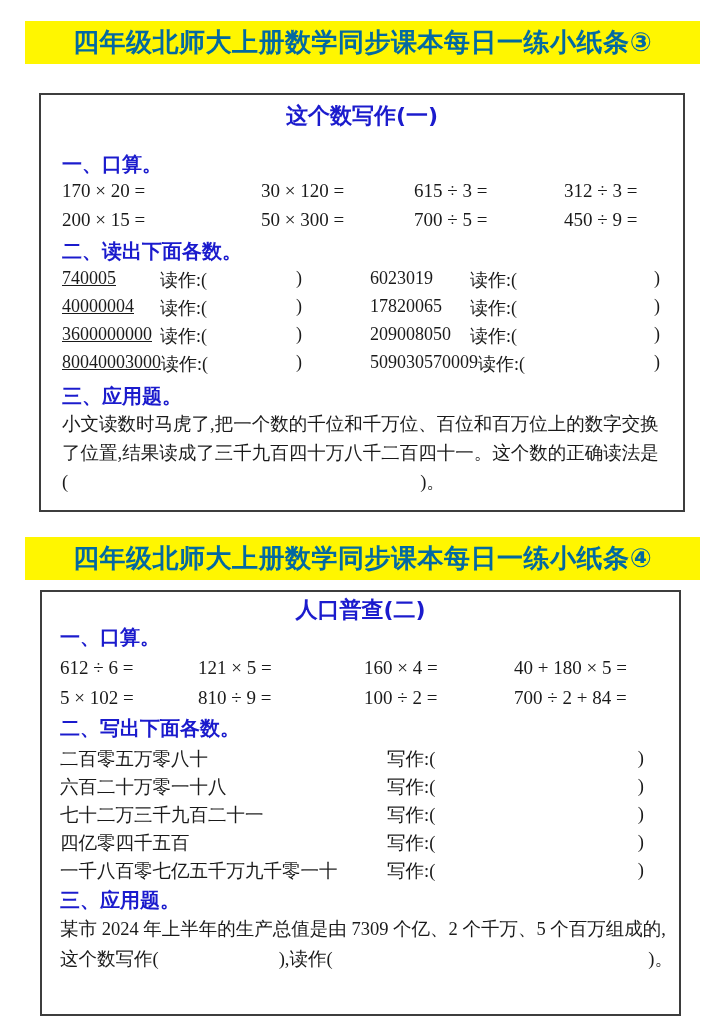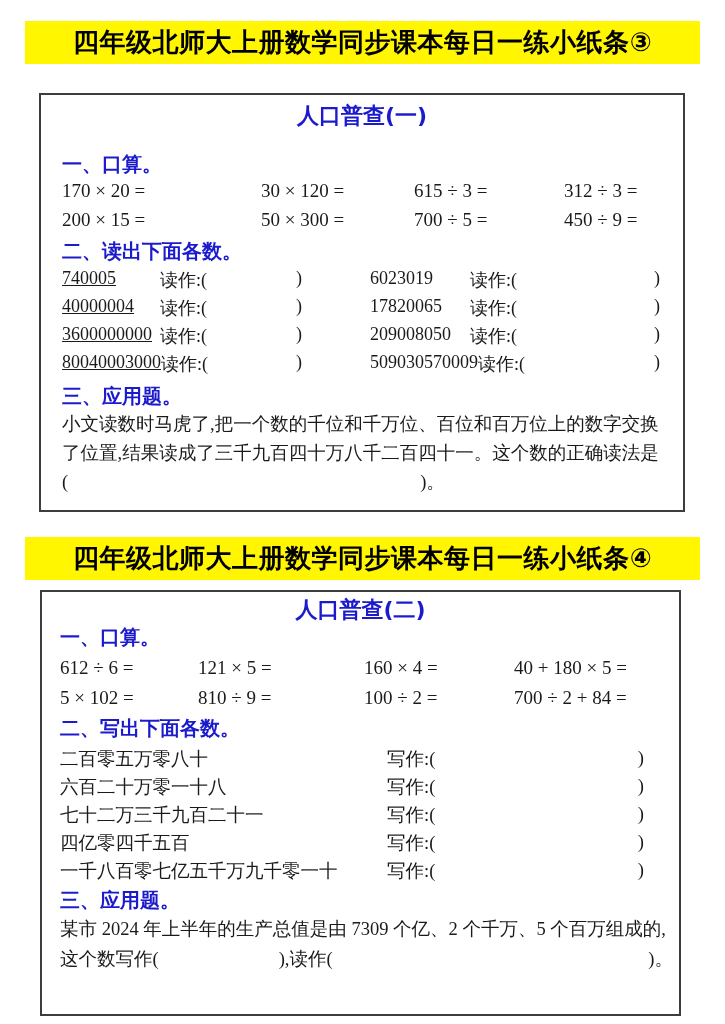--- a/index.html
+++ b/index.html
@@ -2,21 +2,21 @@
 <html><head>
 <meta charset="utf-8">
 <style>
   * { margin:0; padding:0; box-sizing:border-box; }
   html,body { width:725px; height:1024px; }
   body { background:#ffffff; font-family:"Liberation Serif", serif; color:#1a1a1a; }
   .page { position:relative; width:725px; height:1024px; background:#ffffff; overflow:hidden; }
 
   .banner {
     position:absolute; left:25px; width:675px; height:43px;
-    background:#fff600; color:#000000;
+    background:#fff600; color:#0369a1;
     font-family:"DejaVu Sans", sans-serif; font-weight:900; font-size:26px;
     display:flex; align-items:center; justify-content:center;
     white-space:nowrap; letter-spacing:0.5px;
   }
   #banner-top { top:21px; }
   #banner-bottom { top:537px; }
 
   .sheet { position:absolute; background:#ffffff; border:2px solid #3d3d3d; overflow:hidden; }
   #sheet1 { left:39px; top:93px;  width:646px; height:419px; }
   #sheet2 { left:40px; top:590px; width:641px; height:426px; }
@@ -76,21 +76,21 @@
 </head>
 <body>
 
 <div class="page">
 
   <div class="banner" id="banner-top">
     <span>四年级北师大上册数学同步课本每日一练小纸条③</span>
   </div>
 
   <div class="sheet s1" id="sheet1">
-    <div class="sheet-title">人口普查(一)</div>
+    <div class="sheet-title">这个数写作(一)</div>
 
     <div class="heading mt-s1-h1">一、口算。</div>
     <div class="oral-row">
       <span class="oral-cell c0">170 × 20 =</span>
       <span class="oral-cell c1">30 × 120 =</span>
       <span class="oral-cell c2">615 ÷ 3 =</span>
       <span class="oral-cell c3">312 ÷ 3 =</span>
     </div>
     <div class="oral-row">
       <span class="oral-cell c0">200 × 15 =</span>

